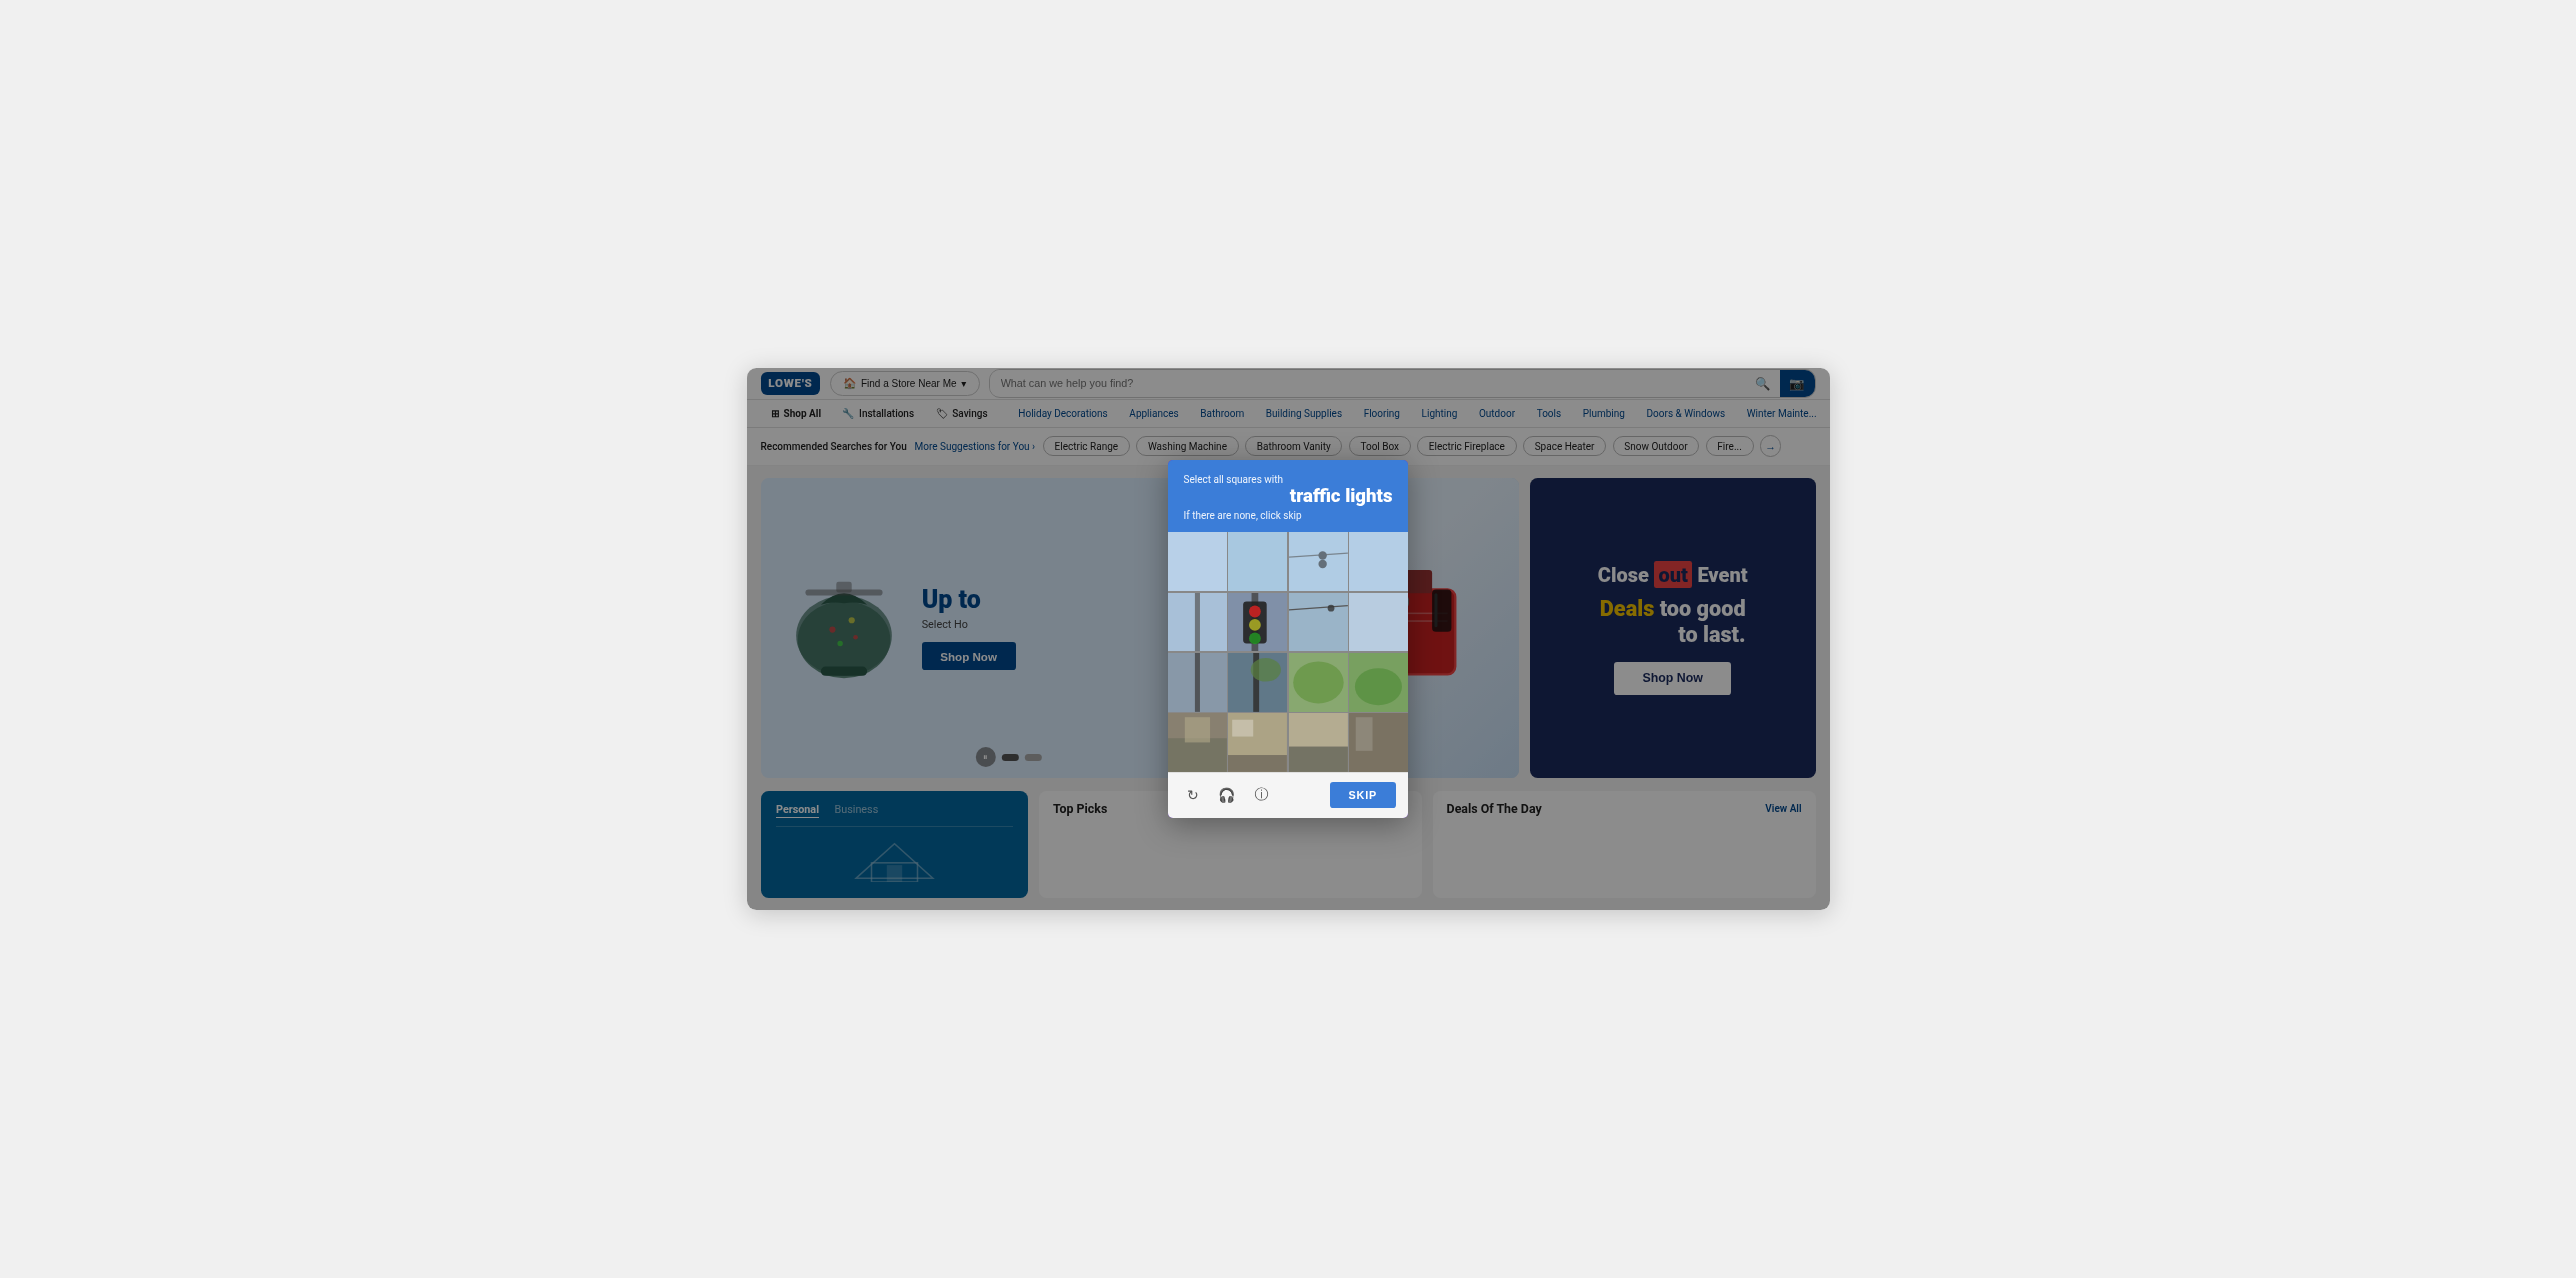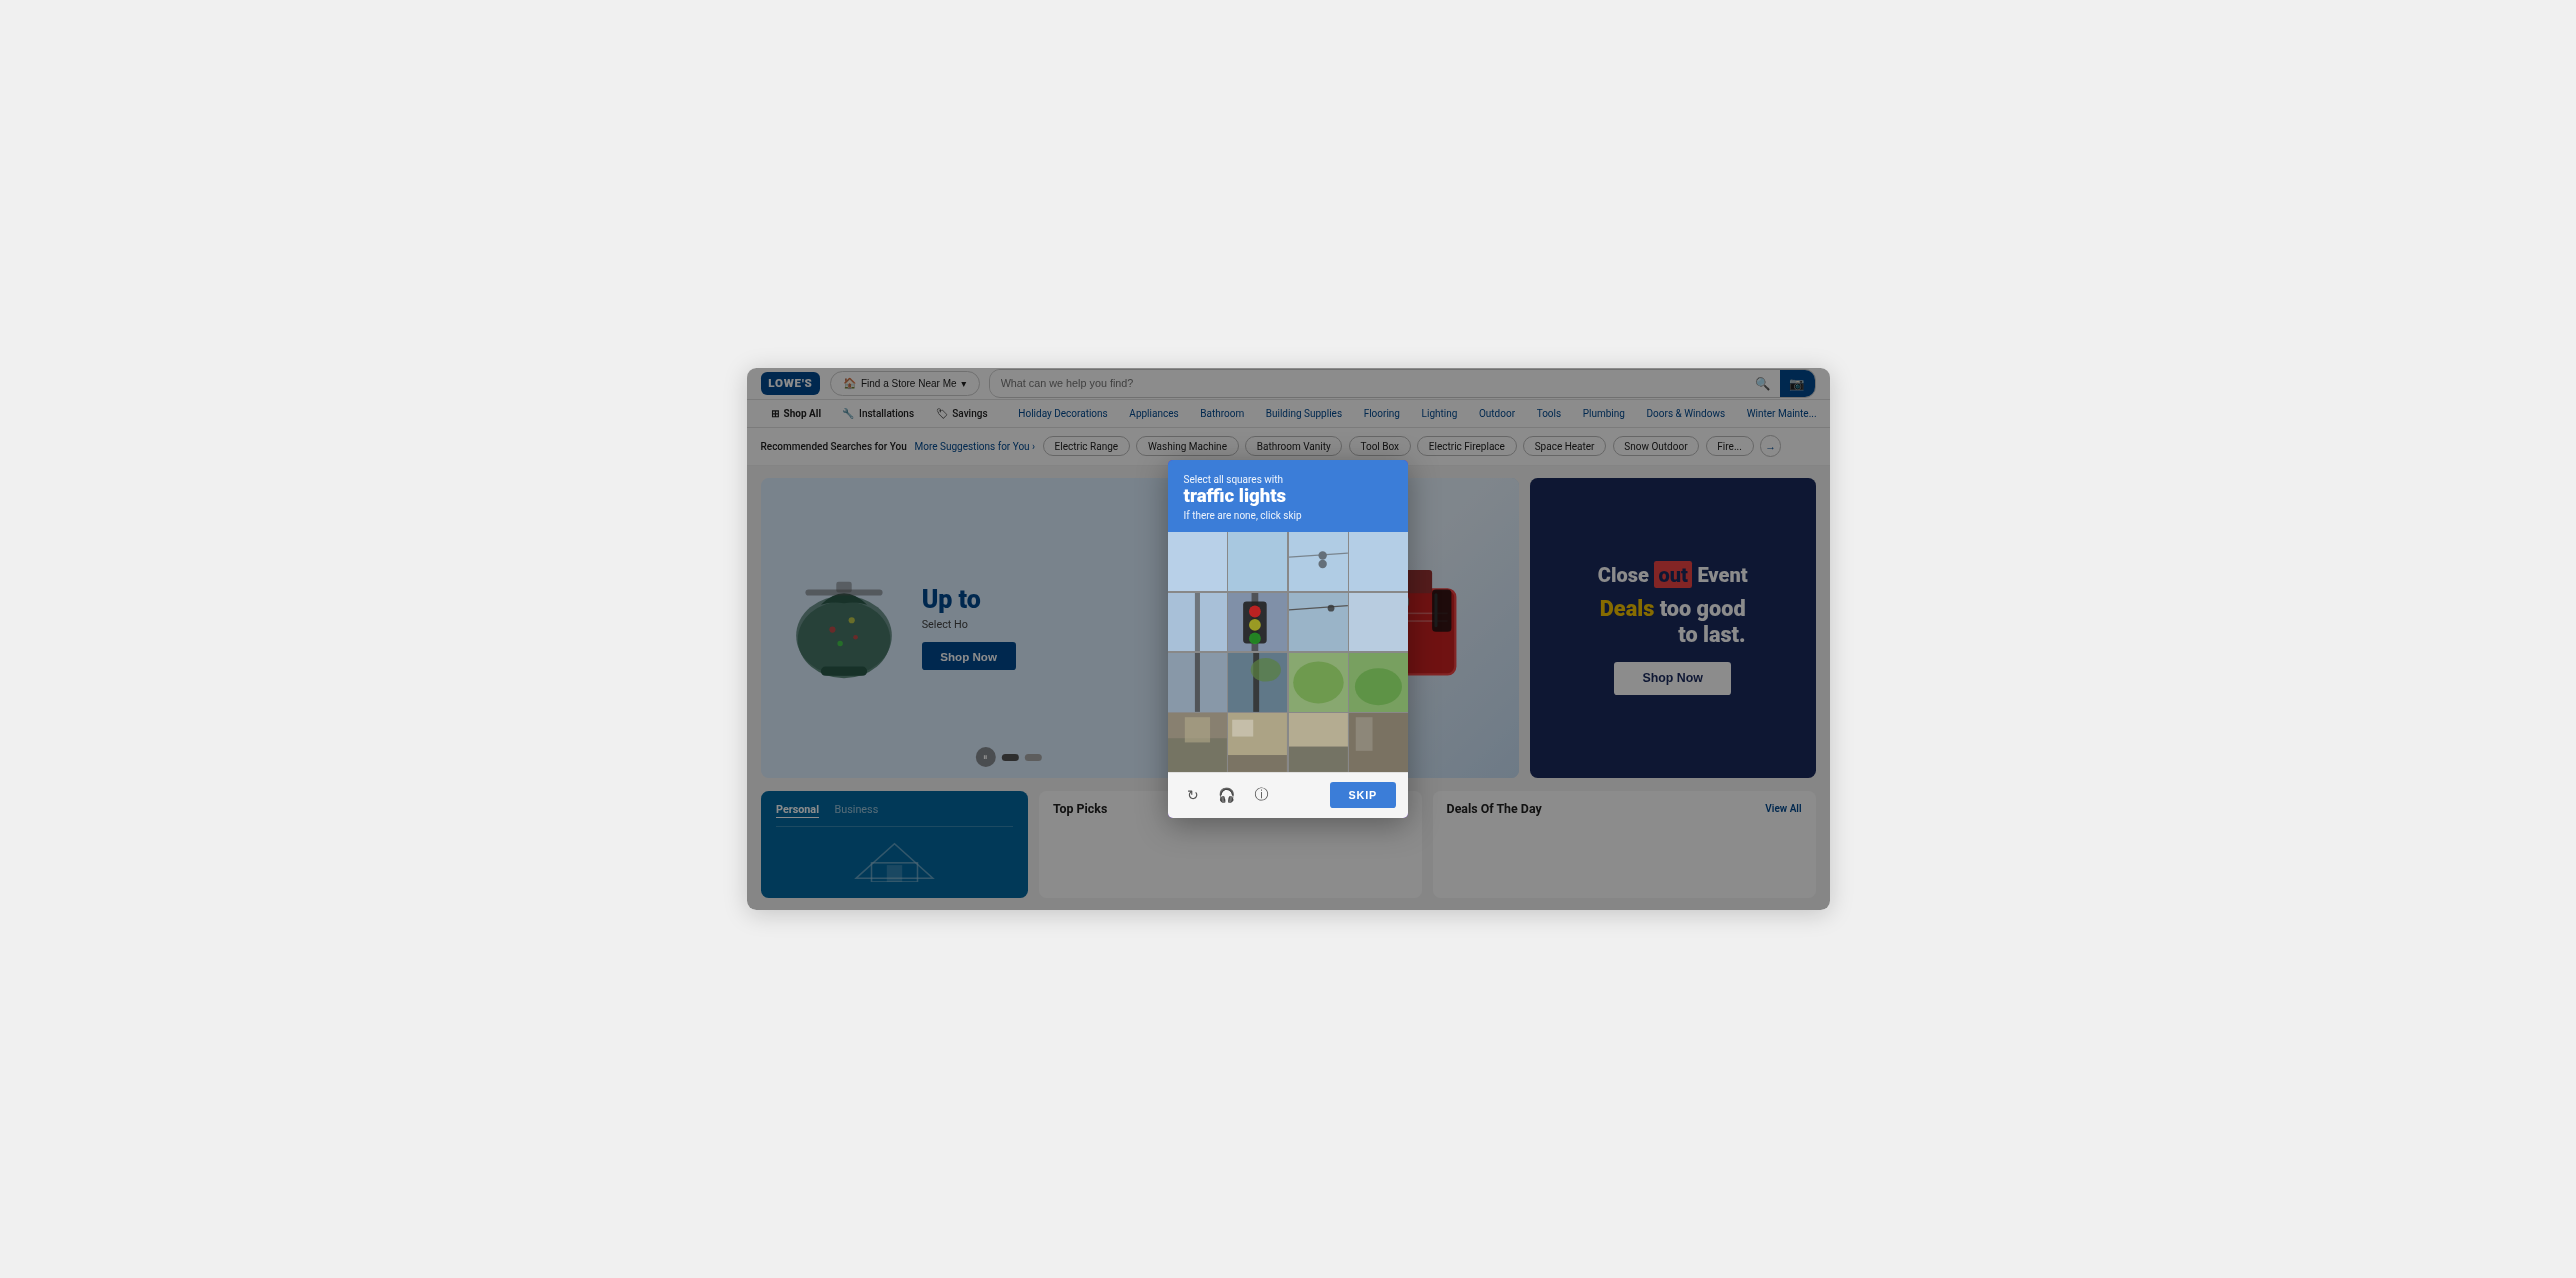--- a/index.html
+++ b/index.html
@@ -345,21 +345,21 @@
       width: 240px;
       overflow: hidden;
       box-shadow: 0 6.2px 31px rgba(0,0,0,0.35);
     }
     .captcha-header {
       background: #3b7dd8;
       padding: 14px 15.5px 10.8px;
       color: #fff;
     }
     .captcha-select-all { font-size: 10px; opacity: 0.92; }
-    .captcha-subject { font-size: 18.6px; font-weight: 900; }
+    .captcha-subject { font-size: 18.6px; font-weight: 900; text-align: right; }
     .captcha-instruction { font-size: 10px; opacity: 0.9; margin-top: 3.1px; }
     .captcha-grid {
       display: grid;
       grid-template-columns: repeat(4, 1fr);
       gap: 1.5px;
       background: #888;
     }
     .captcha-cell {
       width: 100%;
       aspect-ratio: 1;

